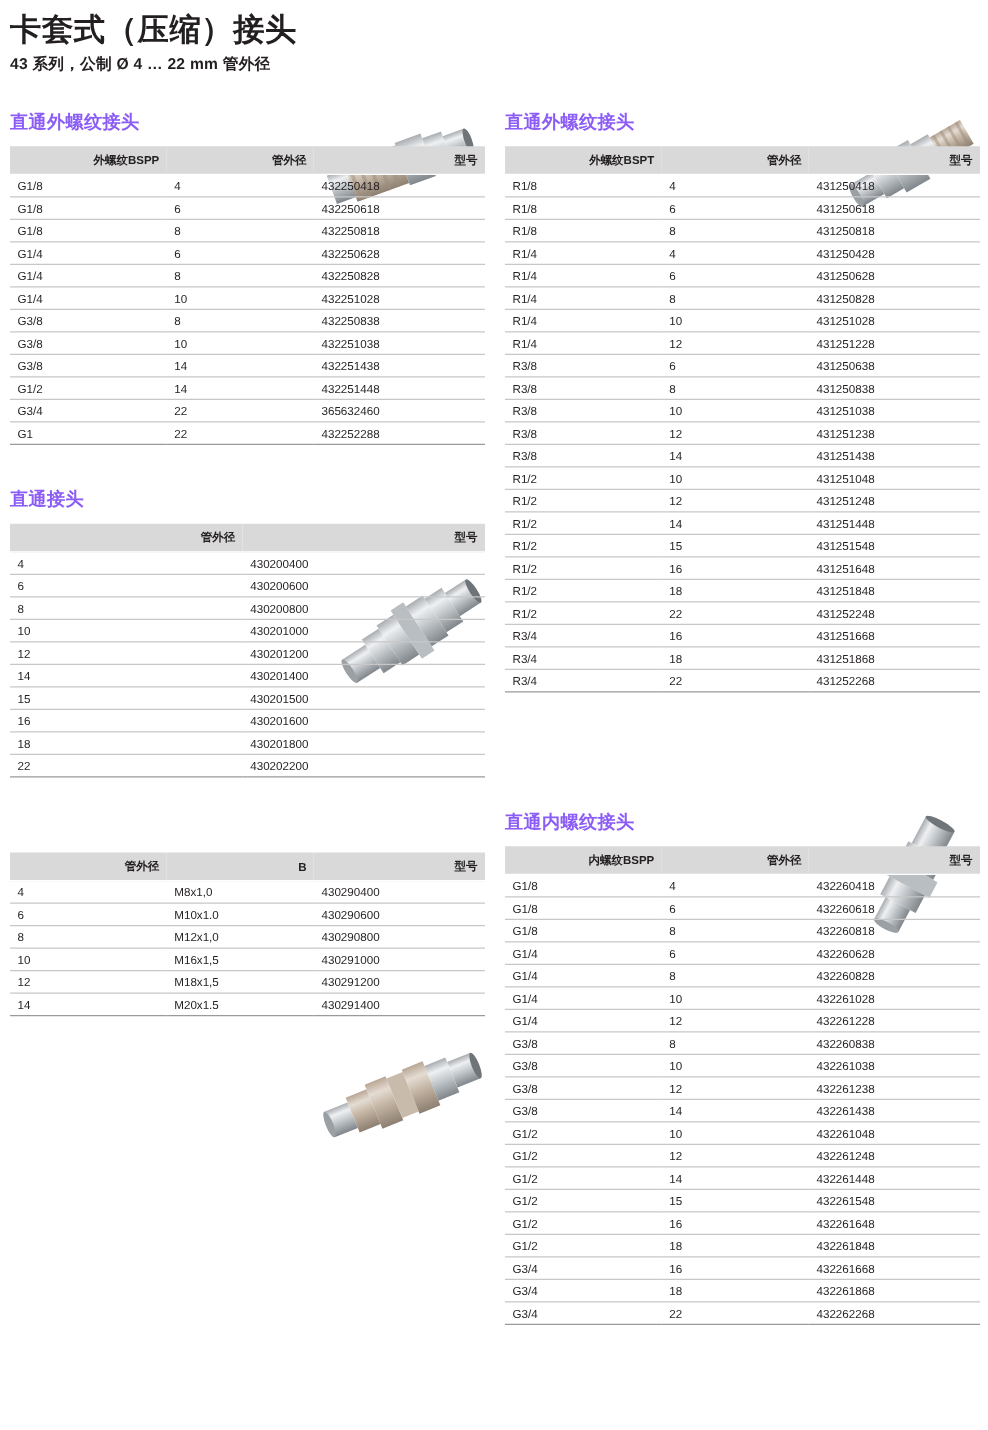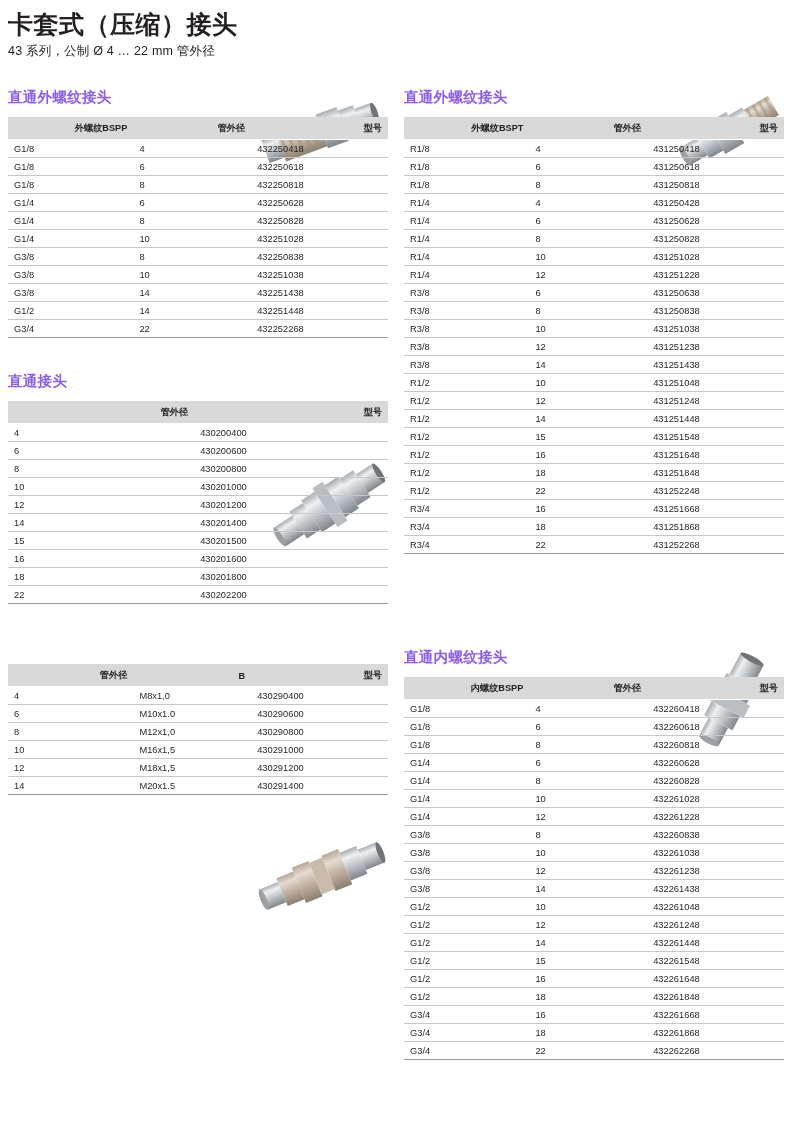--- a/index.html
+++ b/index.html
@@ -32,21 +32,21 @@
   .doc-title {
     font-size: 25px;
     font-weight: bold;
     letter-spacing: 0.5px;
     line-height: 1.15;
     margin: 0 0 4px 0;
     color: #231f20;
   }
   .doc-subtitle {
     font-size: 12.5px;
-    font-weight: normal;
+    font-weight: bold;
     color: #231f20;
     margin: 0;
     letter-spacing: 0.2px;
   }
 
   
   .col-left {
     position: absolute;
     left: 8px;
     top: 88px;
@@ -288,21 +288,26 @@
               <td>432251438</td>
             </tr>
             <tr>
               <td>G1/2</td>
               <td>14</td>
               <td>432251448</td>
             </tr>
             <tr>
               <td>G3/4</td>
               <td>22</td>
-              <td>432252268</td>
+              <td>365632460</td>
+            </tr>
+            <tr>
+              <td>G1</td>
+              <td>22</td>
+              <td>432252288</td>
             </tr>
           </tbody>
       </table>
     </div>
 
     <div class="spacer-40"></div>
 
     <div class="section">
       <h2 class="section-title">直通接头</h2>
       <table class="spec c2">

